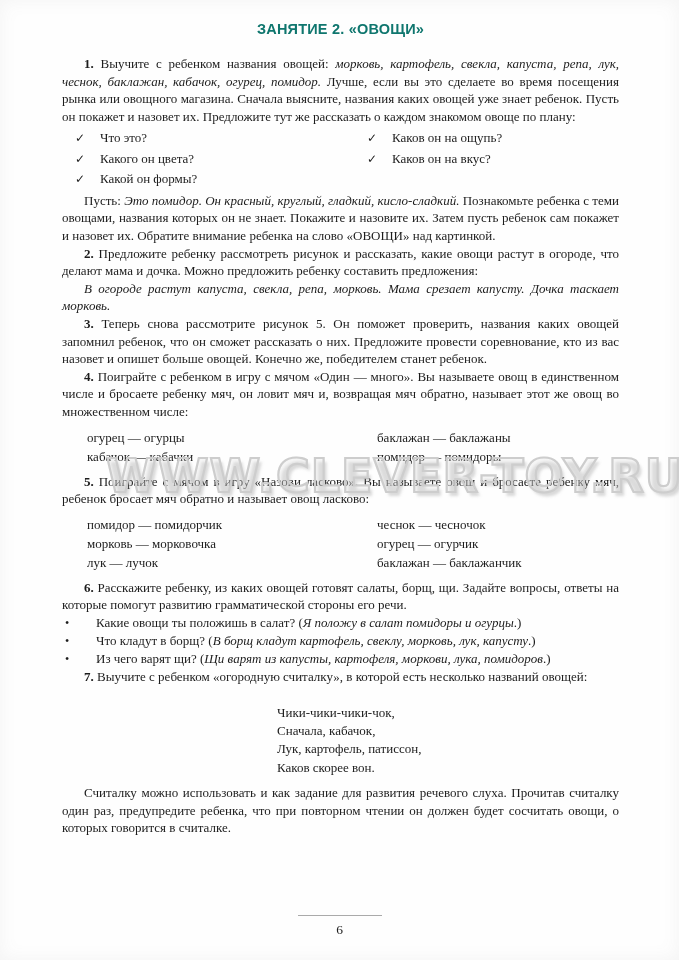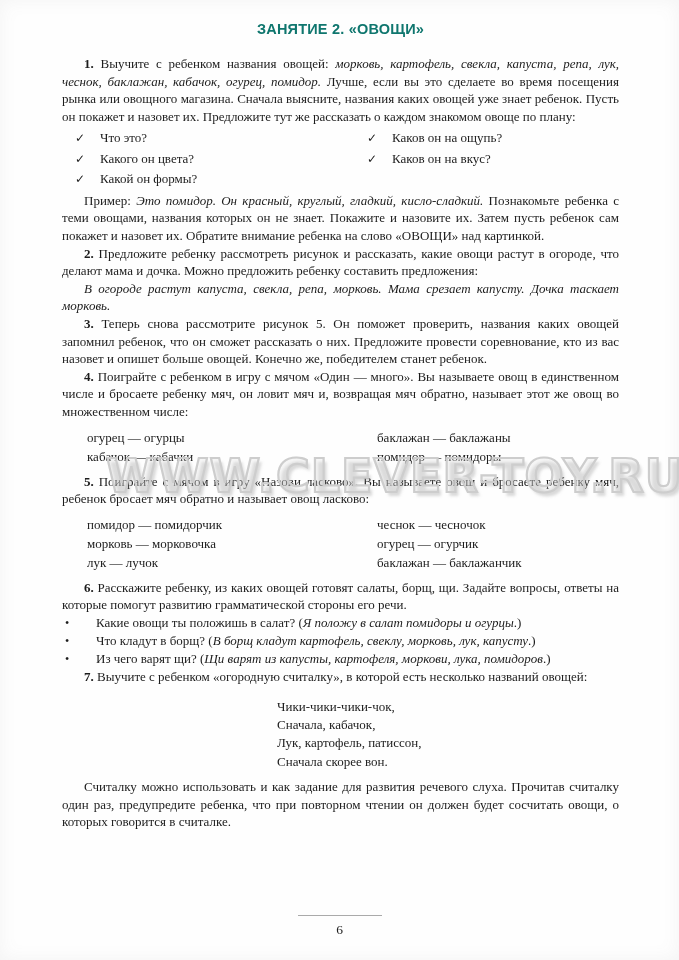--- a/index.html
+++ b/index.html
@@ -78,21 +78,21 @@
     line-height:18px;
   }
   .dot{
     flex:0 0 31px;
     width:31px;
     padding-left:3px;
     font-size:12px;
   }
   
   .rhyme{
-    margin:12px 0 7px 215px;
+    margin:18px 0 7px 215px;
     font-size:13px;
     line-height:18.4px;
   }
   
   .footer{
     position:absolute;
     left:0;bottom:0;width:100%;
     text-align:center;
   }
   .footer-rule{
@@ -154,21 +154,21 @@
             <span class="check">✓</span>
             <span>Каков он на ощупь?</span>
           </div>
         <div class="plan-item">
             <span class="check">✓</span>
             <span>Каков он на вкус?</span>
           </div>
       </div>
     </div>
 
-    <p class="para"><span>Пример: </span><span class="it">Это помидор. Он красный, круглый, гладкий, кисло-сладкий.</span><span> Познакомьте ребенка с теми овощами, названия которых он не знает. Покажите и назовите их. Затем пусть ребенок сам покажет и назовет их. Обратите внимание ребенка на слово «ОВОЩИ» над картинкой.</span></p>
+    <p class="para"><span>Пусть: </span><span class="it">Это помидор. Он красный, круглый, гладкий, кисло-сладкий.</span><span> Познакомьте ребенка с теми овощами, названия которых он не знает. Покажите и назовите их. Затем пусть ребенок сам покажет и назовет их. Обратите внимание ребенка на слово «ОВОЩИ» над картинкой.</span></p>
 
     <p class="para"><span class="num">2.</span><span> Предложите ребенку рассмотреть рисунок и рассказать, какие овощи растут в огороде, что делают мама и дочка. Можно предложить ребенку составить предложения:</span></p>
 
     <p class="para it">В огороде растут капуста, свекла, репа, морковь. Мама срезает капусту. Дочка таскает морковь.</p>
 
     <p class="para"><span class="num">3.</span><span> Теперь снова рассмотрите рисунок 5. Он поможет проверить, названия каких овощей запомнил ребенок, что он сможет рассказать о них. Предложите провести соревнование, кто из вас назовет и опишет больше овощей. Конечно же, победителем станет ребенок.</span></p>
 
     <p class="para"><span class="num">4.</span><span> Поиграйте с ребенком в игру с мячом «Один — много». Вы называете овощ в единственном числе и бросаете ребенку мяч, он ловит мяч и, возвращая мяч обратно, называет этот же овощ во множественном числе:</span></p>
 
     <div class="pairs-grid">
@@ -213,21 +213,21 @@
           <span><span>Из чего варят щи? (</span><span class="it">Щи варят из капусты, картофеля, моркови, лука, помидоров</span><span>.)</span></span>
         </div>
     </div>
 
     <p class="para"><span class="num">7.</span><span> Выучите с ребенком «огородную считалку», в которой есть несколько названий овощей:</span></p>
 
     <div class="rhyme">
       <div>Чики-чики-чики-чок,</div>
       <div>Сначала, кабачок,</div>
       <div>Лук, картофель, патиссон,</div>
-      <div>Сначала скорее вон.</div>
+      <div>Каков скорее вон.</div>
     </div>
 
     <p class="para">Считалку можно использовать и как задание для развития речевого слуха. Прочитав считалку один раз, предупредите ребенка, что при повторном чтении он должен будет сосчитать овощи, о которых говорится в считалке.</p>
 
   </div>
 
   <div class="footer">
     <hr class="footer-rule">
     <div class="page-num">6</div>
   </div>

